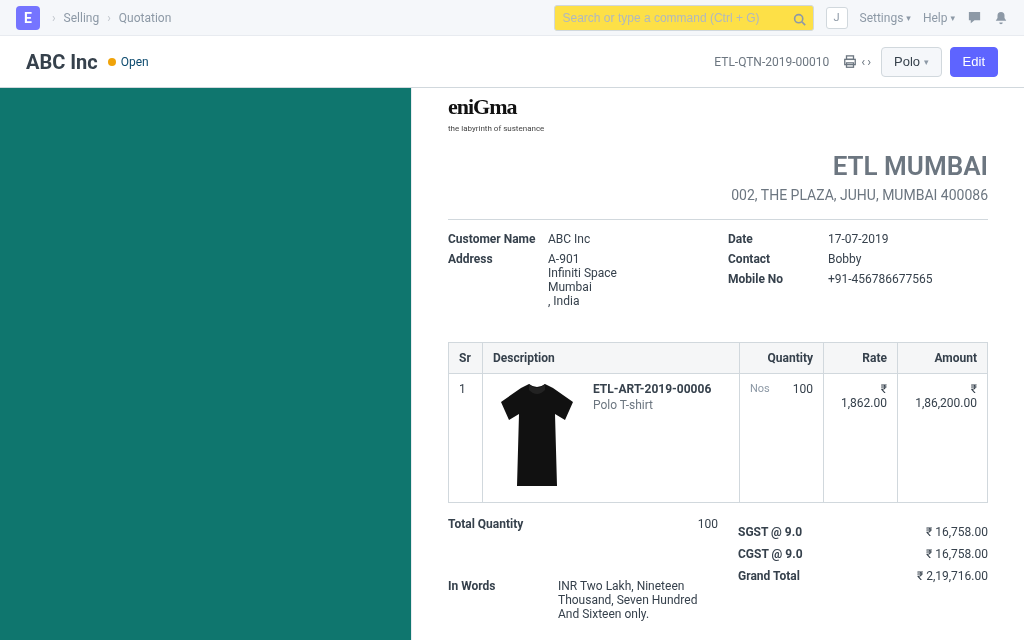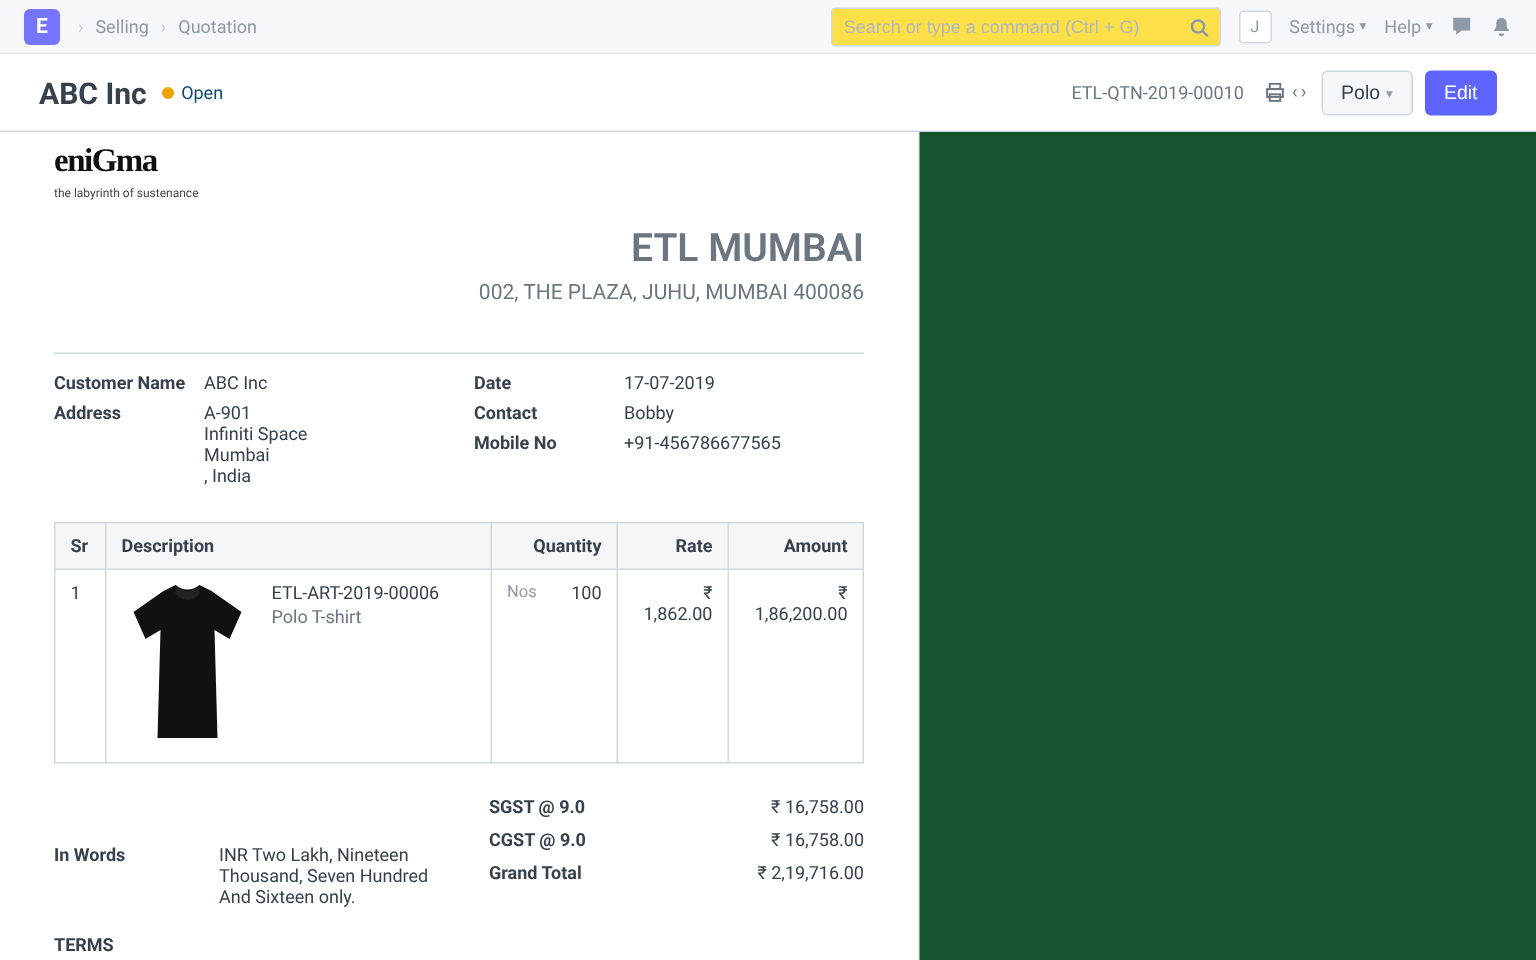--- a/index.html
+++ b/index.html
@@ -21,40 +21,40 @@
 .header-bar{height:52px;background:#fff;border-bottom:1px solid #d1d8dd;display:flex;align-items:center;padding:0 26px}
 .page-title{font-size:20px;font-weight:700;color:#36414C;margin-right:10px}
 .status-pill{display:flex;align-items:center;gap:5px;font-size:12px;color:#0c4a6e}
 .status-dot{width:8px;height:8px;border-radius:50%;background:#F0A30A}
 .hdr-spacer{flex:1}
 .qtn-id{font-size:12px;color:#6c7680;margin-right:10px}
 .icon-btn{color:#6c7680;cursor:pointer;margin:0 4px}
 .chev-nav{display:flex;gap:2px;margin-right:10px;color:#6c7680}
 .btn{height:30px;border-radius:4px;border:1px solid #d1d8dd;background:#f5f7fa;padding:0 12px;font-size:13px;cursor:pointer;display:flex;align-items:center;gap:4px;color:#36414C}
 .btn.primary{background:#5e64ff;border-color:#5e64ff;color:#fff;margin-left:8px}
-.doc-canvas{height:552px;overflow:auto;display:flex;justify-content:flex-start;background:#14532d}
+.doc-canvas{height:552px;overflow:auto;display:flex;justify-content:flex-end;background:#0f766e}
 .page{width:612px;background:#fff;padding:0 36px;box-shadow:0 0 0 1px #e8ebf0}
 .brand-logo{font-family:"Times New Roman",serif;font-weight:700;font-size:22px;letter-spacing:-1px;color:#111;margin-top:6px}
 .brand-tag{font-size:8px;color:#444;margin-top:4px;margin-bottom:18px}
 .quote-title{text-align:right;font-size:26px;font-weight:600;color:#6c7680;margin-bottom:6px}
-.quote-addr{text-align:right;font-size:14px;color:#6c7680;margin-bottom:32px}
+.quote-addr{text-align:right;font-size:14px;color:#6c7680;margin-bottom:16px}
 .divider{height:1px;background:#d1d8dd;margin-bottom:12px}
-.info-grid{display:flex;gap:20px;margin-bottom:18px}
+.info-grid{display:flex;gap:20px;margin-bottom:28px}
 .info-col{flex:1}
 .info-row{display:flex;margin-bottom:6px;font-size:12px}
 .info-label{width:100px;font-weight:700;color:#36414C}
 .info-val{flex:1;color:#36414C}
 table.items{width:100%;border-collapse:collapse;font-size:12px}
 table.items th{background:#f5f6f7;border:1px solid #d1d8dd;padding:8px 10px;font-weight:700;color:#36414C;text-align:left}
 table.items th.r{text-align:right}
 table.items td{border:1px solid #d1d8dd;padding:8px 10px;vertical-align:top}
 table.items td.r{text-align:right}
 .prod-cell{display:flex;gap:12px}
 .prod-img{width:88px;height:112px;position:relative}
-.prod-name{font-weight:400;color:#36414C}
+.prod-name{font-weight:700;color:#36414C}
 .prod-desc{color:#6c7680;margin-top:2px}
 .qty-cell{display:flex;justify-content:space-between}
 .uom{color:#8d99a6;font-size:11px}
 .totals-wrap{display:flex;margin-top:14px;font-size:12px}
 .totals-left{flex:1;padding-right:20px}
 .trow{display:flex;margin-bottom:8px}
 .tlabel{width:110px;font-weight:700;color:#36414C}
 .tval-r{flex:1;text-align:right;color:#36414C}
 .totals-right{width:250px}
 .trow2{display:flex;justify-content:space-between;margin-bottom:8px}
@@ -202,20 +202,24 @@
           </div>
         </td>
         <td class="r">₹ 1,862.00</td>
         <td class="r">₹ 1,86,200.00</td>
       </tr>
     </tbody>
   </table>
 
   <div class="totals-wrap">
     <div class="totals-left">
+      <div class="trow">
+        <div class="tlabel">Total Quantity</div>
+        <div class="tval-r">100</div>
+      </div>
       <div style="height:40px"></div>
       <div class="trow">
         <div class="tlabel">In Words</div>
         <div style="flex:1">INR Two Lakh, Nineteen Thousand, Seven Hundred And Sixteen only.</div>
       </div>
     </div>
     <div class="totals-right">
       <div style="height:8px"></div>
       <div class="trow2">
             <span class="tlabel2">SGST @ 9.0</span>

